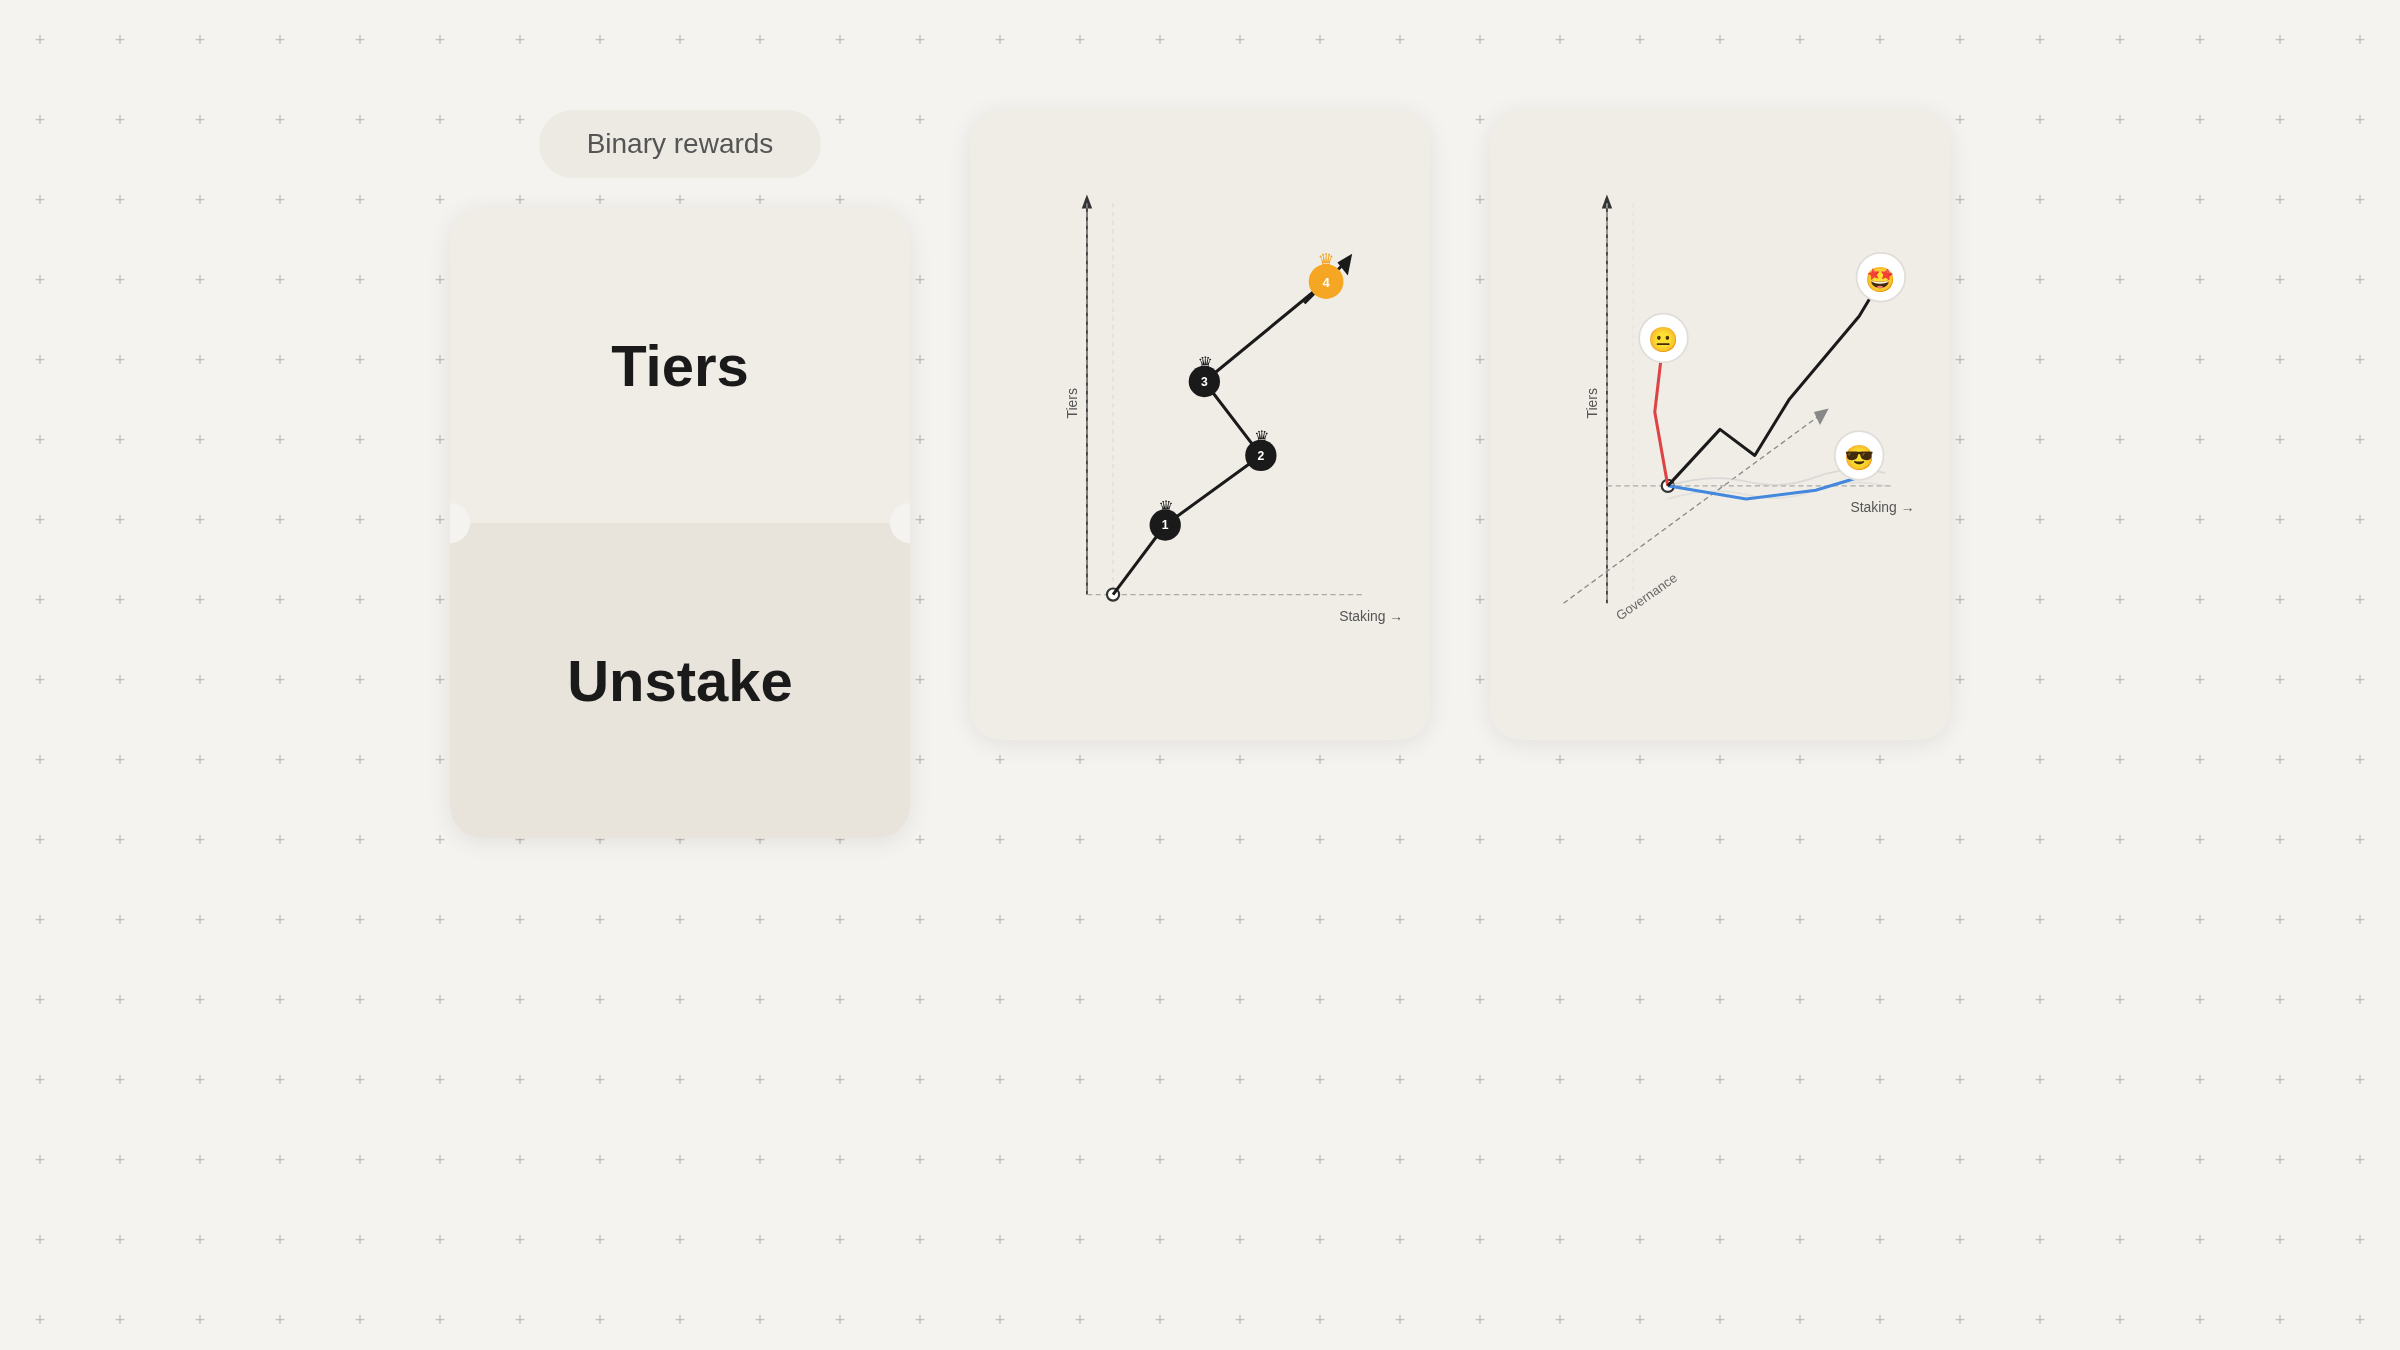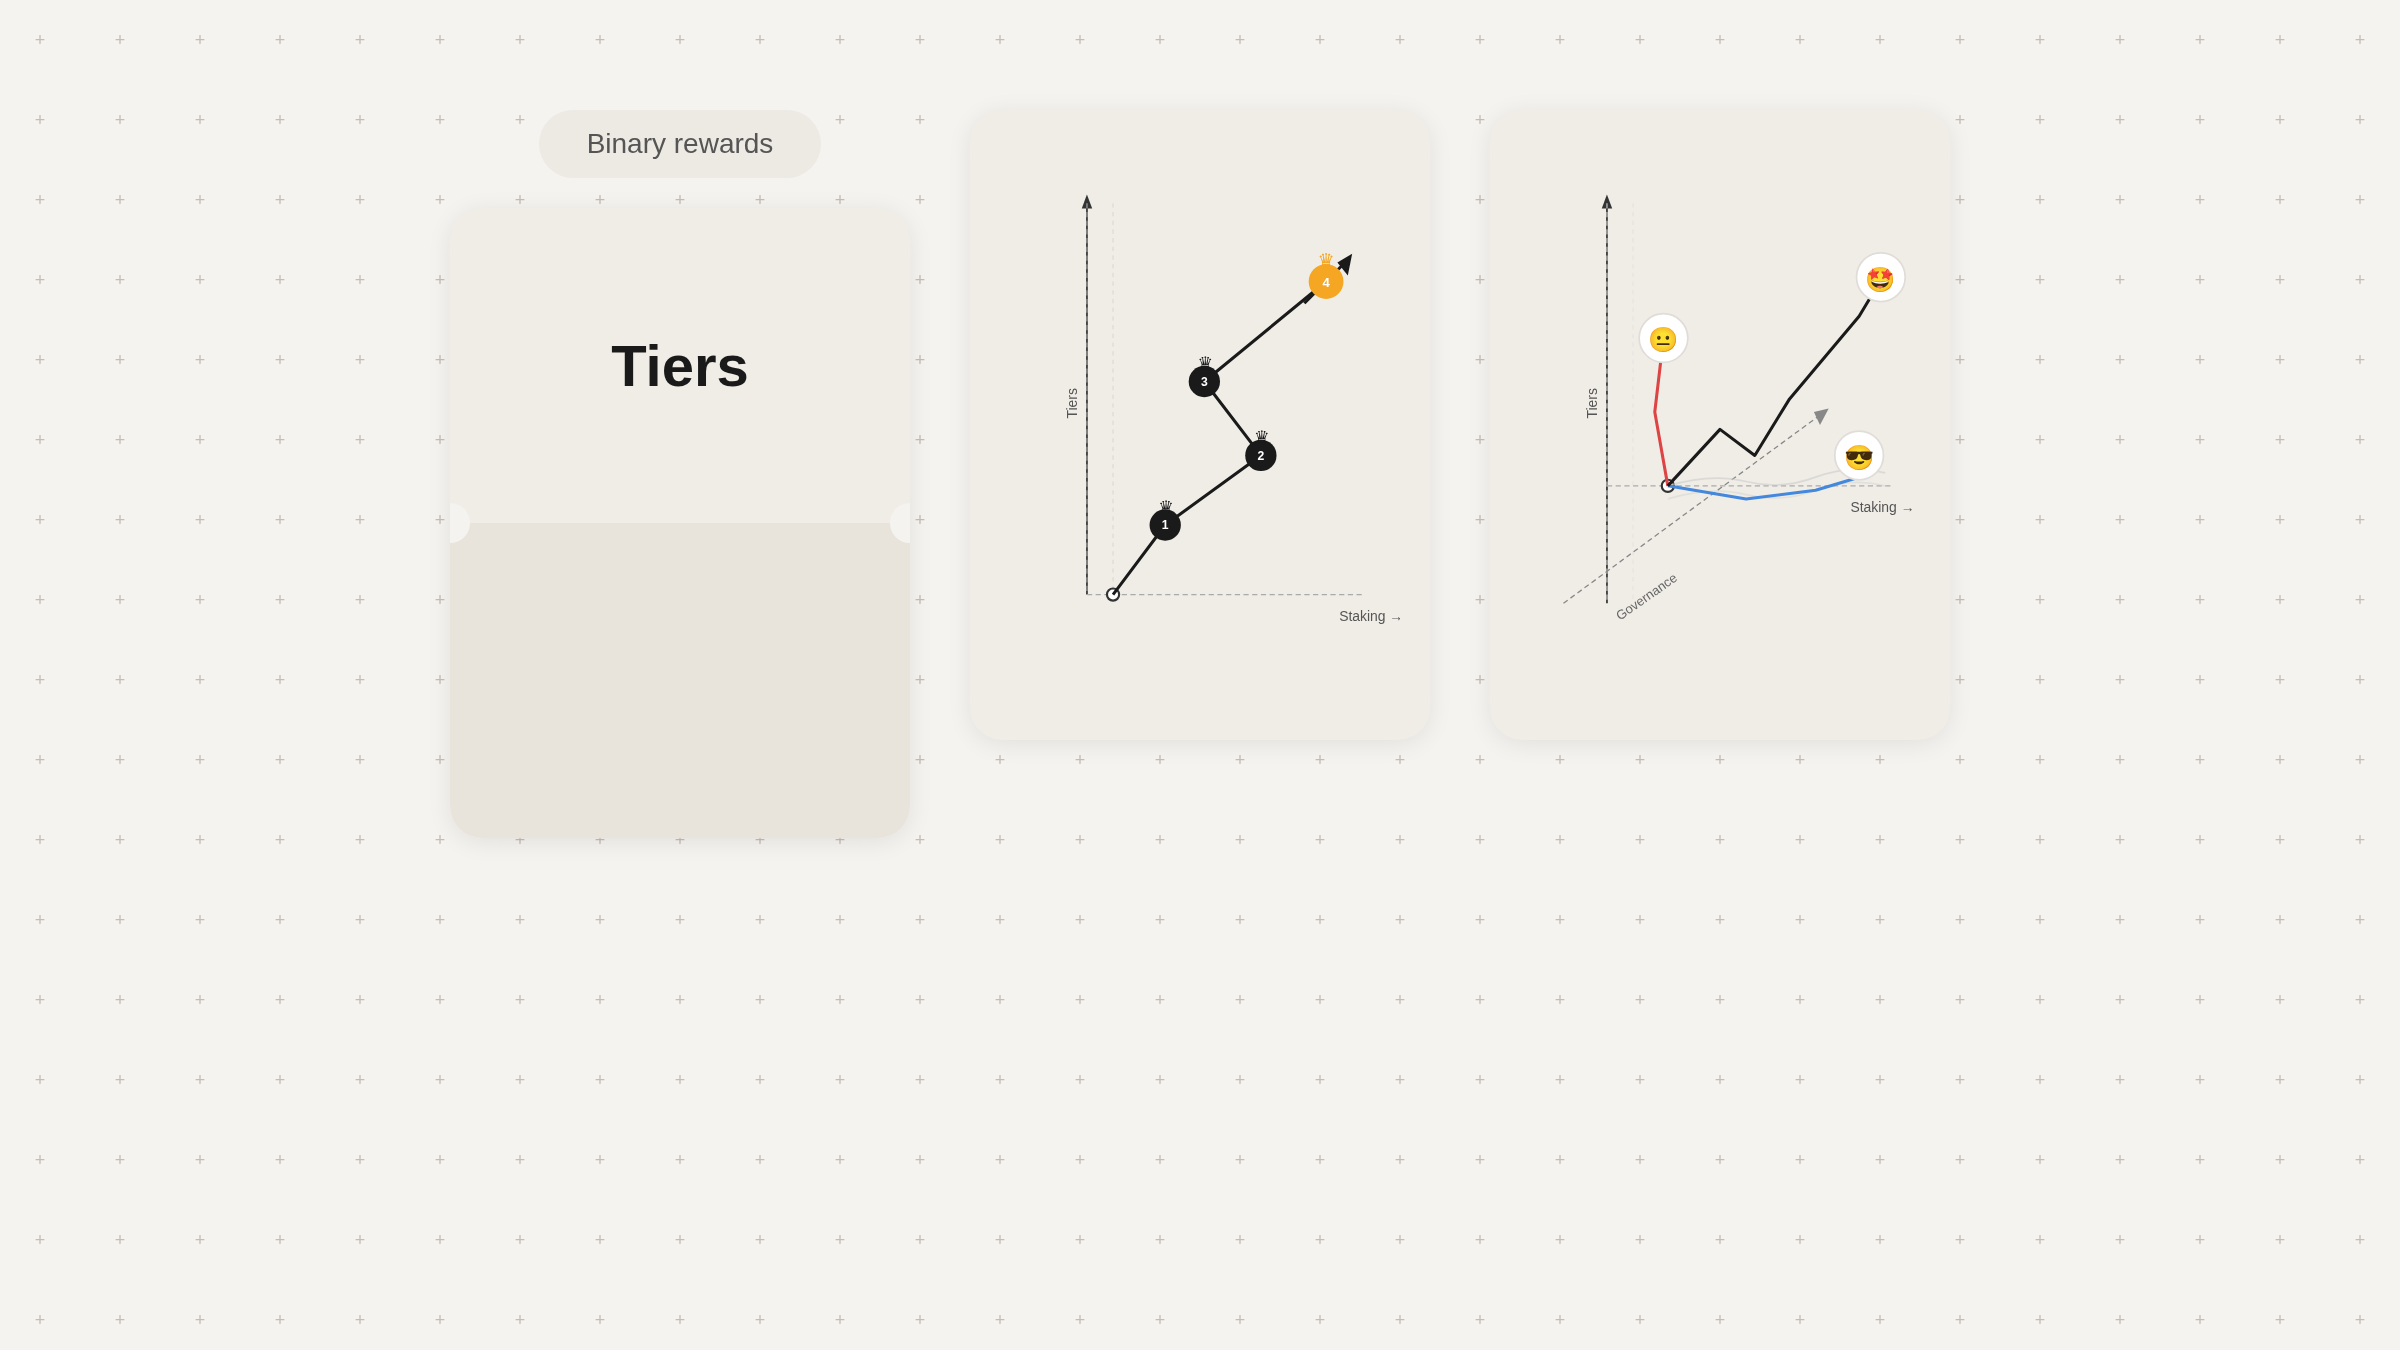--- a/index.html
+++ b/index.html
@@ -708,20 +708,21 @@
 
       <div class="card binary-card">
         <div class="binary-top">
           <span class="binary-label">Tiers</span>
         </div>
 
 
         <div class="binary-card-bottom">
           <div class="notch-left"></div>
           <div class="notch-right"></div>
+          <span class="binary-label">Unstake</span>
         </div>
       </div>
     </div>
 
     <div class="panel-wrapper">
 
       <div class="card chart-card">
         <svg class="chart-svg" viewBox="0 0 460 570">
 
           <line x1="100" y1="30" x2="100" y2="480" stroke="#333" stroke-width="2"></line>

